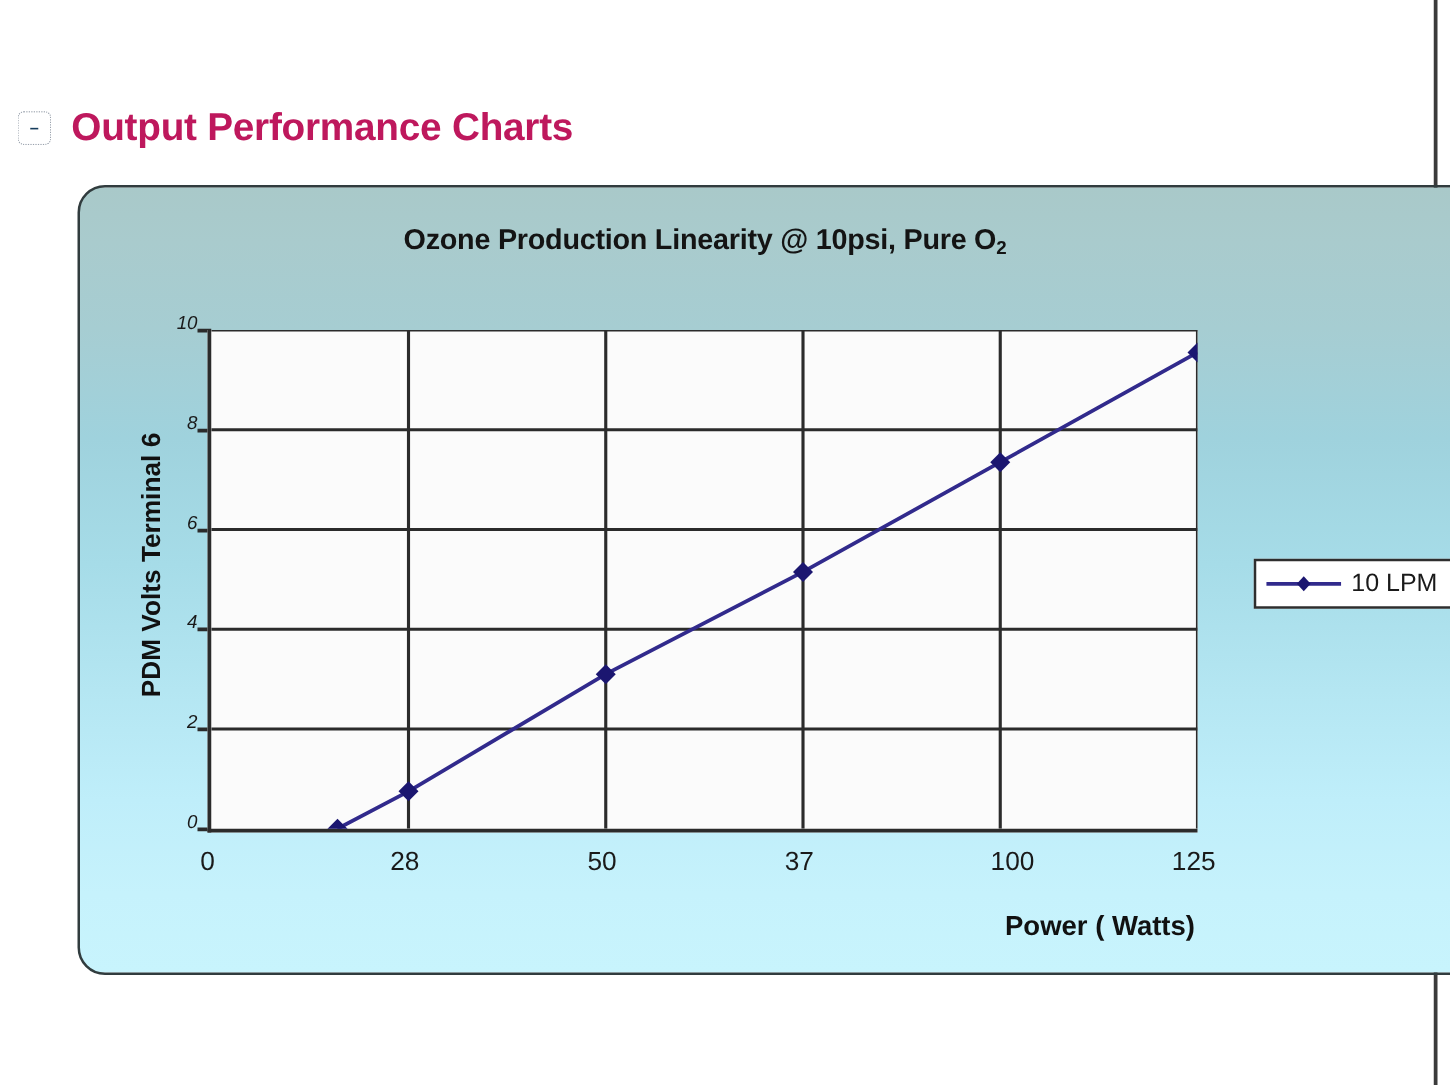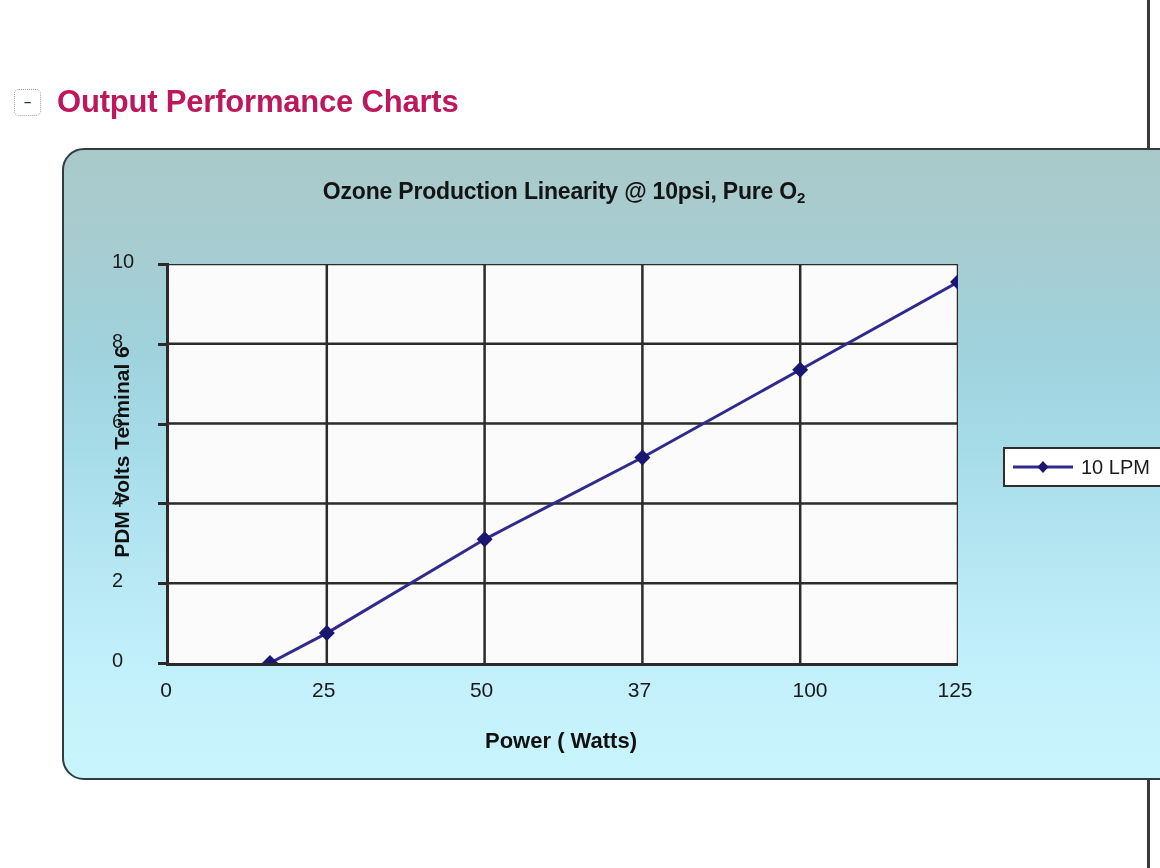--- a/index.html
+++ b/index.html
@@ -122,21 +122,21 @@
     font-family: "Liberation Sans", sans-serif;
     white-space: nowrap;
   }
 
   
   #x-axis-title {
     position: absolute;
     left: 102px;
     top: 578px;
     width: 790px;
-    text-align: center;
+    text-align: right;
     font-size: 22px;
     font-weight: bold;
     color: #111111;
     font-family: "Liberation Sans", sans-serif;
   }
 
   
   #plot-area {
     position: absolute;
     left: 102px;   
@@ -153,24 +153,26 @@
     left: 0;
     top: 0;
     display: block;
   }
 
   
   .y-tick-label {
     position: absolute;
     right: 0;
     width: 46px;
-    font-size: 20px;
+    text-align: right;
+    font-size: 15px;
     font-weight: normal;
     color: #1a1a1a;
     font-family: "Liberation Sans", sans-serif;
+    font-style: italic;
   }
   #y-tick-labels {
     position: absolute;
     left: 40px;
     top: 114px;
     width: 54px;
     height: 399px;
   }
 
   
@@ -271,21 +273,21 @@
         <polygon points="157.8,361.075 165.8,369.075 157.8,377.075 149.8,369.075" fill="#1b1670"></polygon>
         <polygon points="315.6,267.31 323.6,275.31 315.6,283.31 307.6,275.31" fill="#1b1670"></polygon>
         <polygon points="473.4,185.515 481.4,193.515 473.4,201.515 465.4,193.515" fill="#1b1670"></polygon>
         <polygon points="631.2,97.73500000000001 639.2,105.73500000000001 631.2,113.73500000000001 623.2,105.73500000000001" fill="#1b1670"></polygon>
         <polygon points="789,9.954999999999984 797,17.954999999999984 789,25.954999999999984 781,17.954999999999984" fill="#1b1670"></polygon>
       </svg>
   </div>
 
   <div id="x-tick-labels">
       <div class="x-tick-label" style="left: 0px;">0</div>
-      <div class="x-tick-label" style="left: 157.8px;">25</div>
+      <div class="x-tick-label" style="left: 157.8px;">28</div>
       <div class="x-tick-label" style="left: 315.6px;">50</div>
       <div class="x-tick-label" style="left: 473.4px;">37</div>
       <div class="x-tick-label" style="left: 644px;">100</div>
       <div class="x-tick-label" style="left: 789px;">125</div>
     </div>
 
   <div id="x-axis-title">Power ( Watts)</div>
 
   <div id="chart-legend">
     <div id="legend-swatch">

